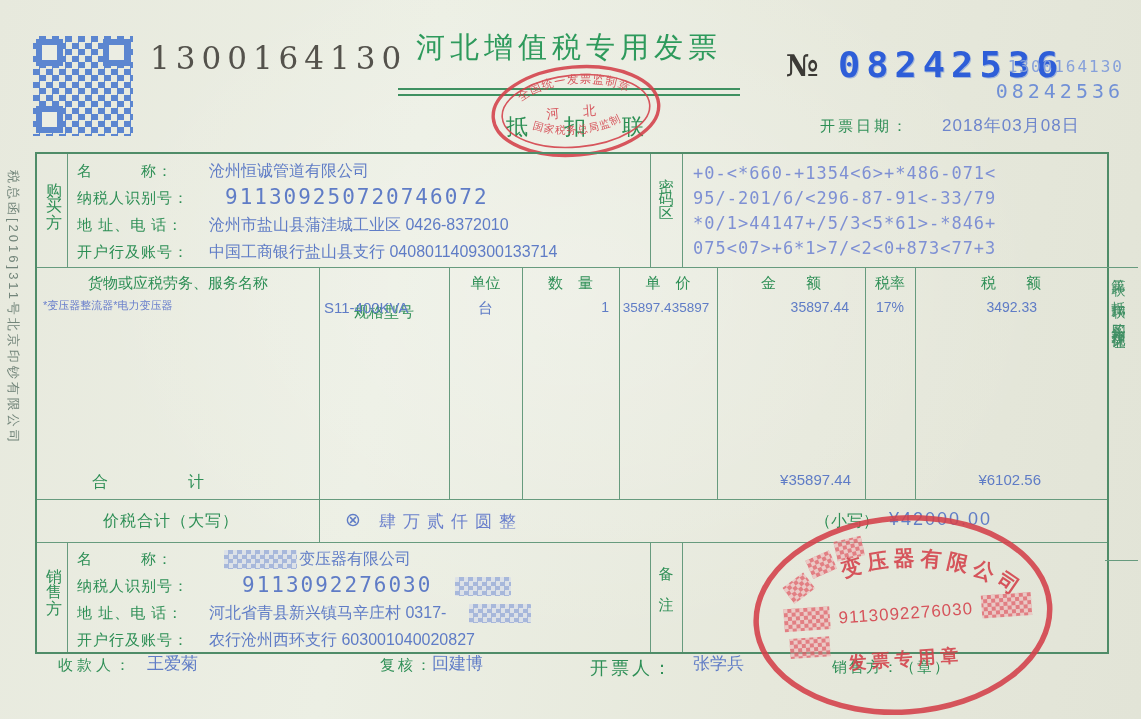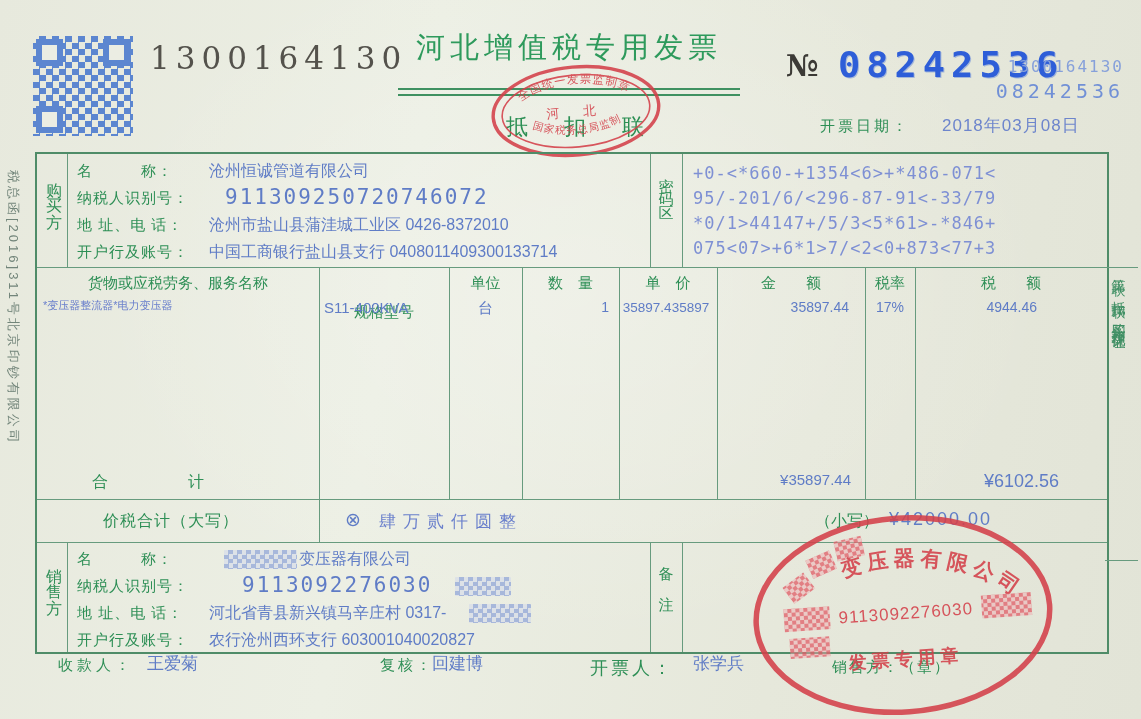--- a/index.html
+++ b/index.html
@@ -116,25 +116,25 @@
     <div class="th" style="left:828px;top:120px;width:50px;">税率</div>
     <div class="th" style="left:878px;top:120px;width:192px;">税　　额</div>
 
     <div class="abs blue" style="left:6px;top:144px;font-size:11px;color:#6b80cc;">*变压器整流器*电力变压器</div>
     <div class="abs blue" style="left:287px;top:145px;font-size:15px;">S11-400KVA</div>
     <div class="abs blue" style="left:412px;top:145px;width:73px;text-align:center;font-size:15px;">台</div>
     <div class="abs blue" style="left:485px;top:145px;width:87px;text-align:right;font-size:14px;">1</div>
     <div class="abs blue" style="left:582px;top:146px;width:94px;text-align:center;font-size:13.5px;">35897.435897</div>
     <div class="abs blue" style="left:680px;top:145px;width:132px;text-align:right;font-size:14px;">35897.44</div>
     <div class="abs blue" style="left:828px;top:145px;width:50px;text-align:center;font-size:14px;">17%</div>
-    <div class="abs blue" style="left:878px;top:145px;width:122px;text-align:right;font-size:14px;">4944.46</div>
+    <div class="abs blue" style="left:878px;top:145px;width:122px;text-align:right;font-size:14px;">3492.33</div>
 
     <div class="abs green" style="left:55px;top:318px;font-size:16px;letter-spacing:8px;">合　　　计</div>
     <div class="abs blue" style="left:680px;top:317px;width:134px;text-align:right;font-size:15px;">¥35897.44</div>
-    <div class="abs blue" style="left:878px;top:317px;width:126px;text-align:right;font-size:18px;padding-left:18px;">¥6102.56</div>
+    <div class="abs blue" style="left:878px;top:317px;width:126px;text-align:right;font-size:15px;">¥6102.56</div>
 
     <div class="hl" style="left:0;top:345px;width:1070px;"></div>
 
     <div class="vl" style="left:282px;top:345px;height:43px;"></div>
     <div class="abs green" style="left:66px;top:357px;font-size:16px;letter-spacing:1px;">价税合计（大写）</div>
     <div class="abs" style="left:308px;top:354px;font-size:19px;color:#5f7cc6;">⊗</div>
     <div class="abs blue" style="left:342px;top:356px;font-size:17px;letter-spacing:7px;color:#6b80cc;">肆万贰仟圆整</div>
     <div class="abs green" style="left:778px;top:357px;font-size:16px;">（小写）</div>
     <div class="abs blue" style="left:852px;top:355px;font-size:18px;letter-spacing:2px;">¥42000.00</div>
 

